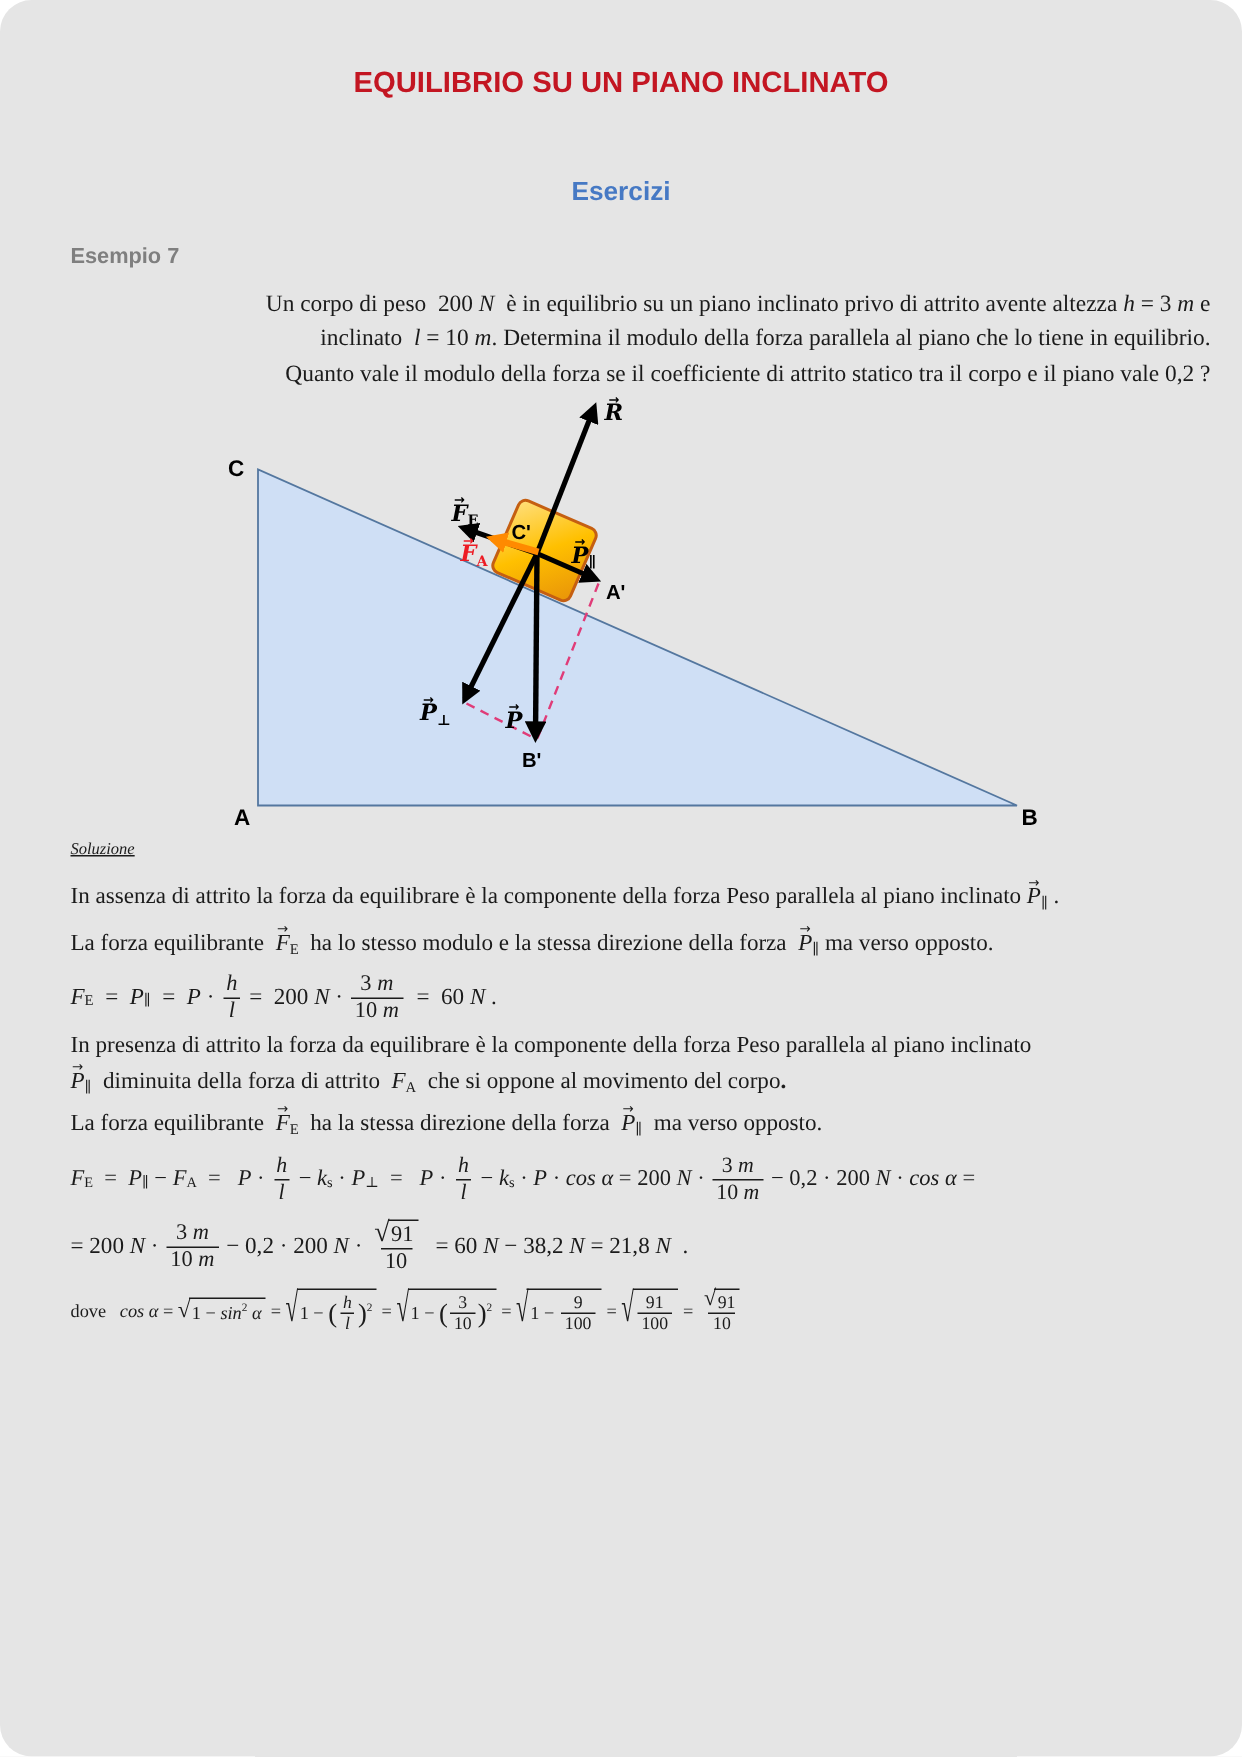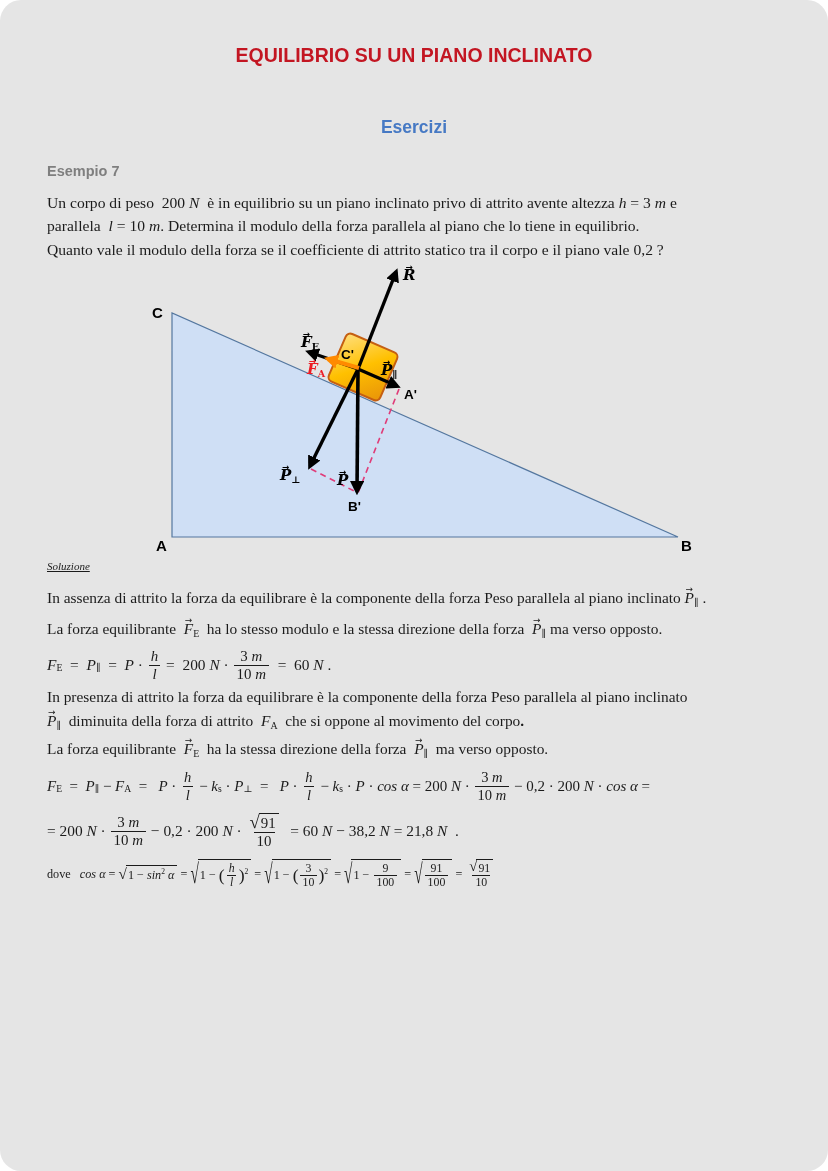--- a/index.html
+++ b/index.html
@@ -11,21 +11,21 @@
           font-family:"Liberation Sans","DejaVu Sans",sans-serif;font-weight:bold;
           font-size:19.5px;color:var(--title_red);}
   .title2{position:absolute;top:97px;left:0;width:100%;text-align:center;
           font-family:"Liberation Sans","DejaVu Sans",sans-serif;font-weight:bold;
           font-size:17.5px;color:var(--subtitle_blue);margin-top:20px;}
   .esempio{position:absolute;top:163px;left:47px;
            font-family:"Liberation Sans","DejaVu Sans",sans-serif;font-weight:bold;
            font-size:14.5px;color:var(--example_gray);}
 
   
-  .intro{position:absolute;top:191px;left:47px;width:760px;font-size:15.6px;}
+  .intro{position:absolute;top:191px;left:47px;width:760px;font-size:15.6px;text-align:right;}
   .tline{white-space:pre;line-height:23.4px;}
   .tline span{white-space:pre;}
 
   .solution{position:absolute;top:556px;left:47px;width:762px;font-size:15.4px;}
   .sol-heading{font-style:italic;text-decoration:underline;font-size:11px;
                line-height:20px;margin-bottom:8px;}
   .ln-s1{line-height:27px;margin-bottom:2px;}
   .ln-s2{line-height:27px;}
   .ln-s3a{line-height:22px;}
   .ln-s3b{line-height:25px;}
@@ -74,21 +74,21 @@
 <body>
 
 <div class="page">
 
   <div class="title1">EQUILIBRIO SU UN PIANO INCLINATO</div>
   <div class="title2">Esercizi</div>
   <div class="esempio">Esempio 7</div>
 
   <div class="intro">
     <div class="tline"><span class="tk-rm">Un corpo di peso  200 </span><span class="tk-it">N</span><span class="tk-rm">  è in equilibrio su un piano inclinato privo di attrito avente altezza </span><span class="tk-it">h</span><span class="tk-rm"> = 3 </span><span class="tk-it">m</span><span class="tk-rm"> e</span></div>
-    <div class="tline"><span class="tk-rm">parallela  </span><span class="tk-it">l</span><span class="tk-rm"> = 10 </span><span class="tk-it">m</span><span class="tk-rm">. Determina il modulo della forza parallela al piano che lo tiene in equilibrio.</span></div>
+    <div class="tline"><span class="tk-rm">inclinato  </span><span class="tk-it">l</span><span class="tk-rm"> = 10 </span><span class="tk-it">m</span><span class="tk-rm">. Determina il modulo della forza parallela al piano che lo tiene in equilibrio.</span></div>
     <div class="tline"><span class="tk-rm">Quanto vale il modulo della forza se il coefficiente di attrito statico tra il corpo e il piano vale 0,2 ?</span></div>
   </div>
 
   <div class="diagram">
     <svg width="828" height="298" viewBox="0 0 828 298">
       <defs>
         <linearGradient id="goldGrad" x1="0" y1="0" x2="1" y2="1">
           <stop offset="0" stop-color="#ffdf7e"></stop>
           <stop offset="0.5" stop-color="#ffc000"></stop>
           <stop offset="1" stop-color="#e89309"></stop>

